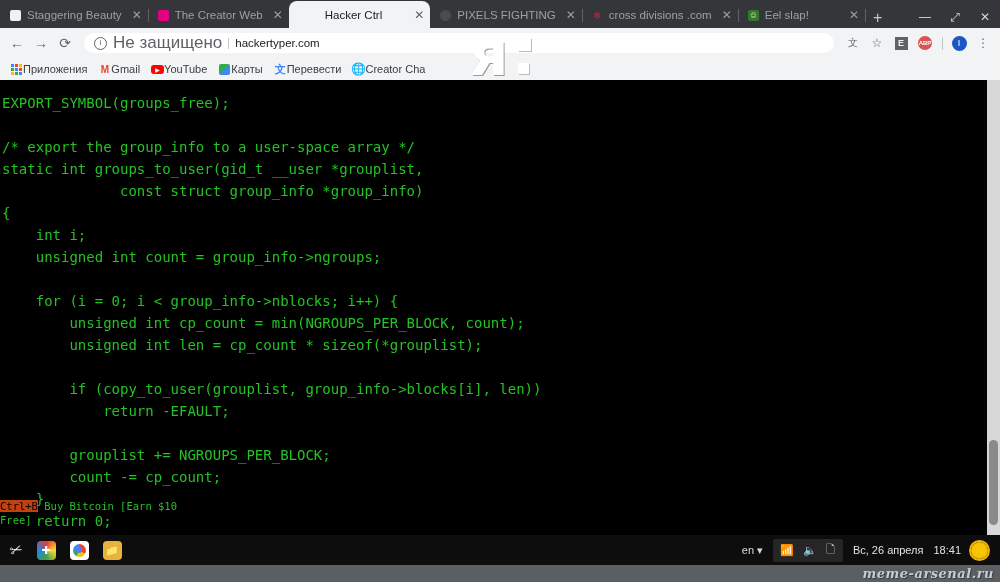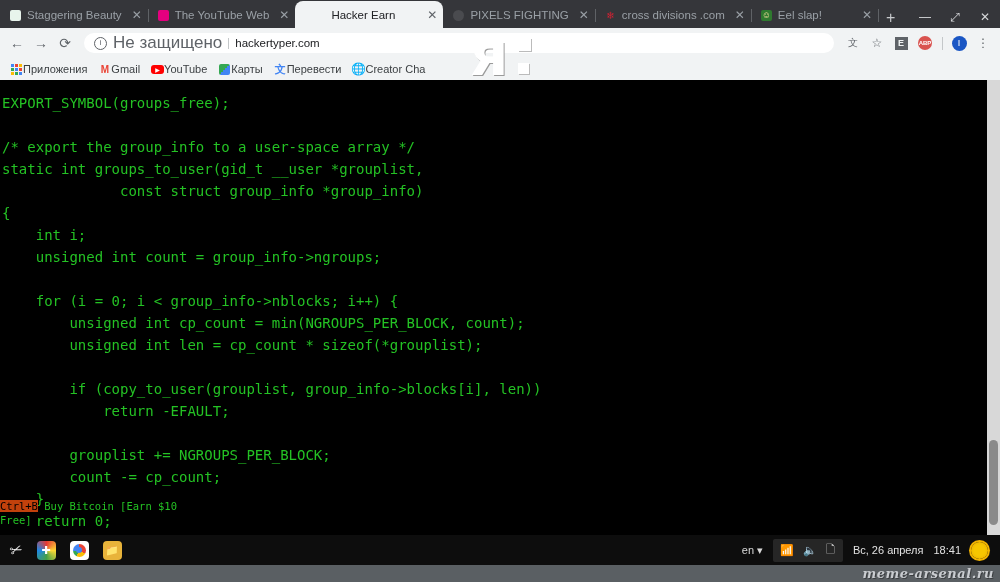--- a/index.html
+++ b/index.html
@@ -115,26 +115,26 @@
     <div class="tabstrip">
       <div class="tab">
         <span class="fav" style="background:#e8f4ec"></span>
         <span class="tl">Staggering Beauty</span>
         <span class="x">✕</span>
         <span class="sep"></span>
       </div>
 
       <div class="tab">
         <span class="fav" style="background:#e4007f"></span>
-        <span class="tl">The YouTube Web</span>
+        <span class="tl">The Creator Web</span>
         <span class="x">✕</span>
       </div>
 
       <div class="tab active">
-        <span class="tl" style="max-width:none;padding-left:26px;padding-right:22px;">Hacker Earn</span>
+        <span class="tl" style="max-width:none;padding-left:26px;padding-right:22px;">Hacker Ctrl</span>
         <span class="x">✕</span>
       </div>
 
       <div class="tab">
         <span class="fav" style="background:#4a4b4f;border-radius:50%"></span>
         <span class="tl">PIXELS FIGHTING</span>
         <span class="x">✕</span>
         <span class="sep"></span>
       </div>
 

